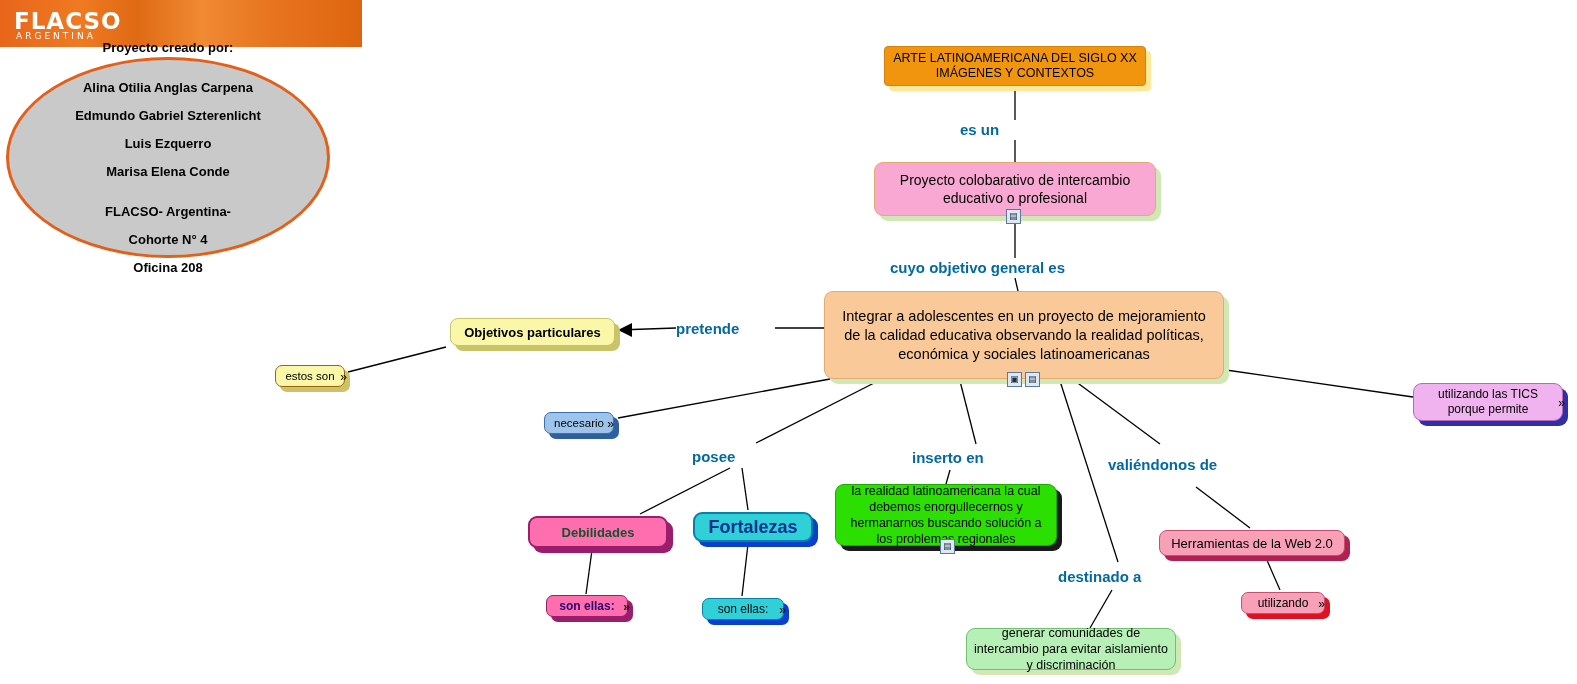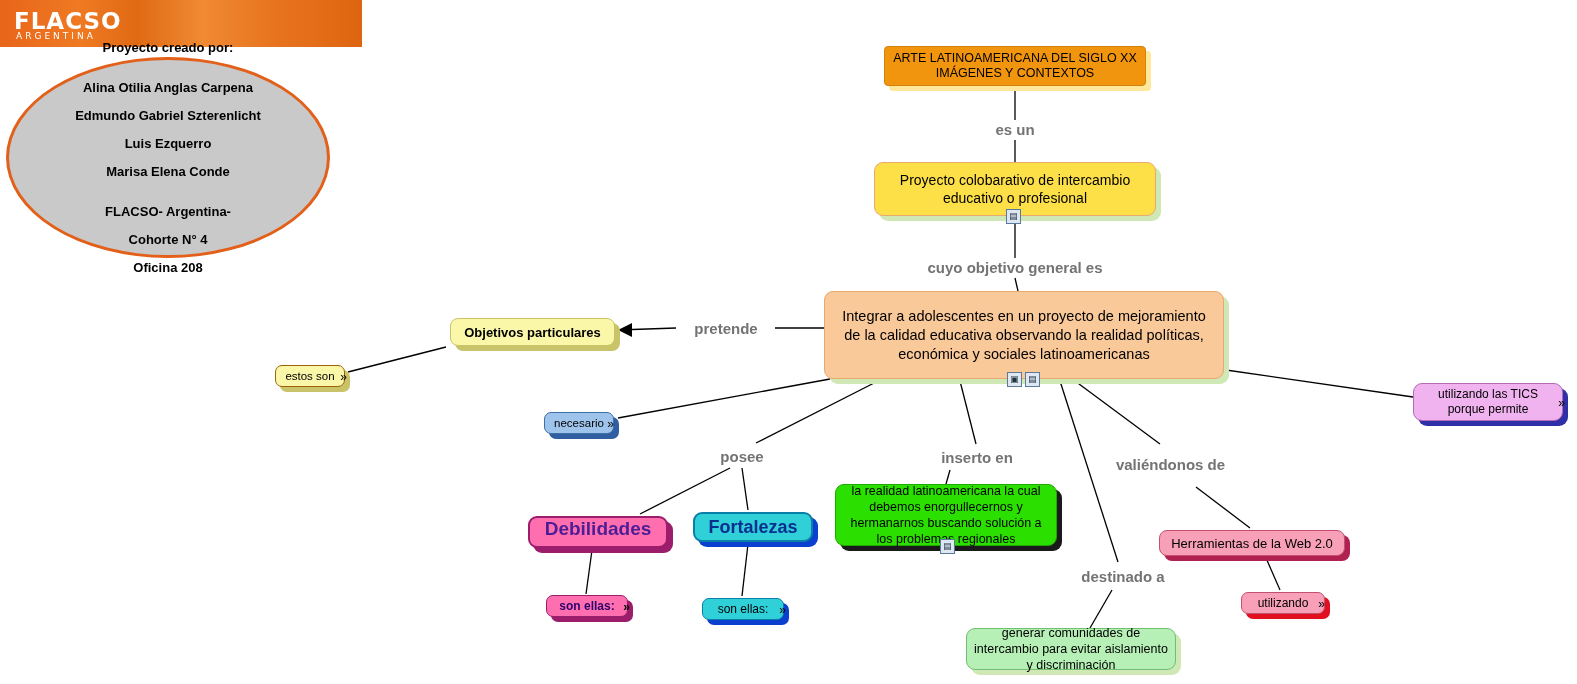--- a/index.html
+++ b/index.html
@@ -2,21 +2,21 @@
 <html><head>
 <meta charset="utf-8">
 <style>
   html,body{margin:0;padding:0;background:#ffffff;}
   body{width:1577px;height:684px;position:relative;overflow:hidden;
        font-family:"Liberation Sans", sans-serif;}
   #canvas{position:absolute;left:0;top:0;width:1577px;height:684px;}
   svg#links{position:absolute;left:0;top:0;width:1577px;height:684px;pointer-events:none;}
 
   .node{position:absolute;box-sizing:border-box;text-align:center;}
-  .lbl{position:absolute;font-weight:bold;color:#737373;font-size:15px;text-align:center;}
+  .lbl{position:absolute;font-weight:bold;color:#0369a1;font-size:15px;}
 
   
   #logo{position:absolute;left:0;top:0;width:362px;height:47px;
         background:linear-gradient(90deg,#e8651a 0%,#ef7a22 22%,#e06a14 38%,#f08a33 56%,#e8741f 75%,#de6510 100%);}
   #logo .flacso{position:absolute;left:14px;top:8px;color:#fff;font-weight:bold;font-size:23px;letter-spacing:1px;font-family:"DejaVu Sans",sans-serif;}
   #logo .arg{position:absolute;left:16px;top:31px;color:#fff;font-size:9px;letter-spacing:3px;font-family:"DejaVu Sans",sans-serif;}
 
   
   #creditos{position:absolute;left:6px;top:57px;width:318px;height:195px;
       border-radius:50%;background:#c9c9c9;border:3px solid #e2601a;
@@ -26,21 +26,21 @@
       font-size:13px;font-weight:bold;color:#000;line-height:16px;gap:12px;}
   #creditos .sp{height:11px;}
 
   
   .rbox{border-radius:9px;}
 
   #n-titulo{left:884px;top:46px;width:262px;height:40px;background:#f2950e;border:1px solid #d4820a;
      box-shadow:5px 5px 0 #ffe89a; border-radius:4px; display:flex;align-items:center;justify-content:center;
      font-size:12.5px;color:#000000;line-height:15px;padding:0 6px;}
 
-  #n-proyecto{left:874px;top:162px;width:282px;height:54px;background:#fde047;border:1px solid #e8a96f;
+  #n-proyecto{left:874px;top:162px;width:282px;height:54px;background:#f9a8d4;border:1px solid #e8a96f;
      box-shadow:5px 5px 0 #cfe8b5;border-radius:9px;display:flex;align-items:center;justify-content:center;
      font-size:14px;color:#000;line-height:18px;padding:0 8px;}
 
   #n-integrar{left:824px;top:291px;width:400px;height:88px;background:#fac99a;border:1px solid #e8a96f;
      box-shadow:5px 5px 0 #cfe8b5;border-radius:9px;display:flex;align-items:center;justify-content:center;
      font-size:14.5px;color:#000;line-height:19px;padding:16px 10px;}
 
   #n-objparticulares{left:442px;top:318px;width:165px;height:28px;background:#fbf7a8;border:1px solid #c9c46a;
      box-shadow:5px 5px 0 #c9c46a;border-radius:8px;display:flex;align-items:center;justify-content:center;
      font-size:13px;font-weight:bold;color:#000;margin-left:8px;}
@@ -51,22 +51,22 @@
 
   #n-necesario{left:544px;top:412px;width:70px;height:22px;background:#9fc4ec;border:1px solid #3d6fa8;
      box-shadow:5px 5px 0 #2f5fa0;border-radius:7px;display:flex;align-items:center;justify-content:center;
      font-size:11.5px;color:#000;}
 
   #n-tics{left:1413px;top:383px;width:150px;height:38px;background:#f0b3f0;border:1px solid #b46ab4;
      box-shadow:5px 5px 0 #2f2fa8;border-radius:9px;display:flex;align-items:center;justify-content:center;
      font-size:12px;color:#000;line-height:15px;padding:0 6px;}
 
   #n-debilidades{left:528px;top:516px;width:140px;height:32px;background:#ff6fb0;border:2px solid #9b1d6b;
-     box-shadow:5px 5px 0 #9b1d6b;border-radius:9px;display:flex;justify-content:center;
-     font-size:19px;font-weight:bold;color:#4c1d95;}
+     box-shadow:5px 5px 0 #9b1d6b;border-radius:9px;display:flex;align-items:center;justify-content:center;
+     font-size:13px;font-weight:bold;color:#14532d;}
 
   #n-fortalezas{left:693px;top:512px;width:120px;height:30px;background:#2fd0d8;border:2px solid #0a7fa8;
      box-shadow:5px 5px 0 #0a3fd0;border-radius:9px;display:flex;align-items:center;justify-content:center;
      font-size:18px;font-weight:bold;color:#0a2f8f;}
 
   #n-sonellas1{left:546px;top:595px;width:82px;height:22px;background:#ff6fb0;border:1px solid #9b1d6b;
      box-shadow:5px 5px 0 #9b1d6b;border-radius:7px;display:flex;align-items:center;justify-content:center;
      font-size:12px;font-weight:bold;color:#2b006b;}
 
   #n-sonellas2{left:702px;top:598px;width:82px;height:22px;background:#2fd0d8;border:1px solid #0a7fa8;

